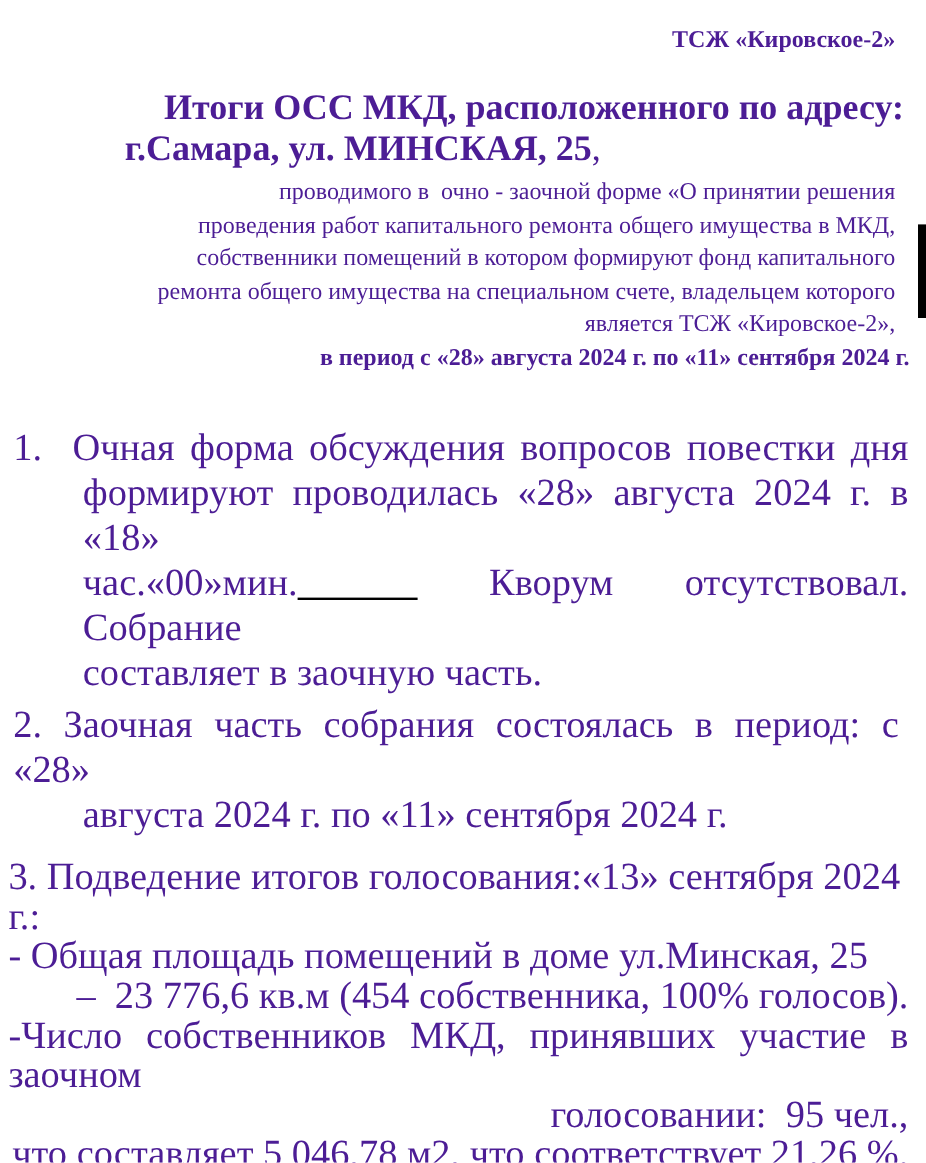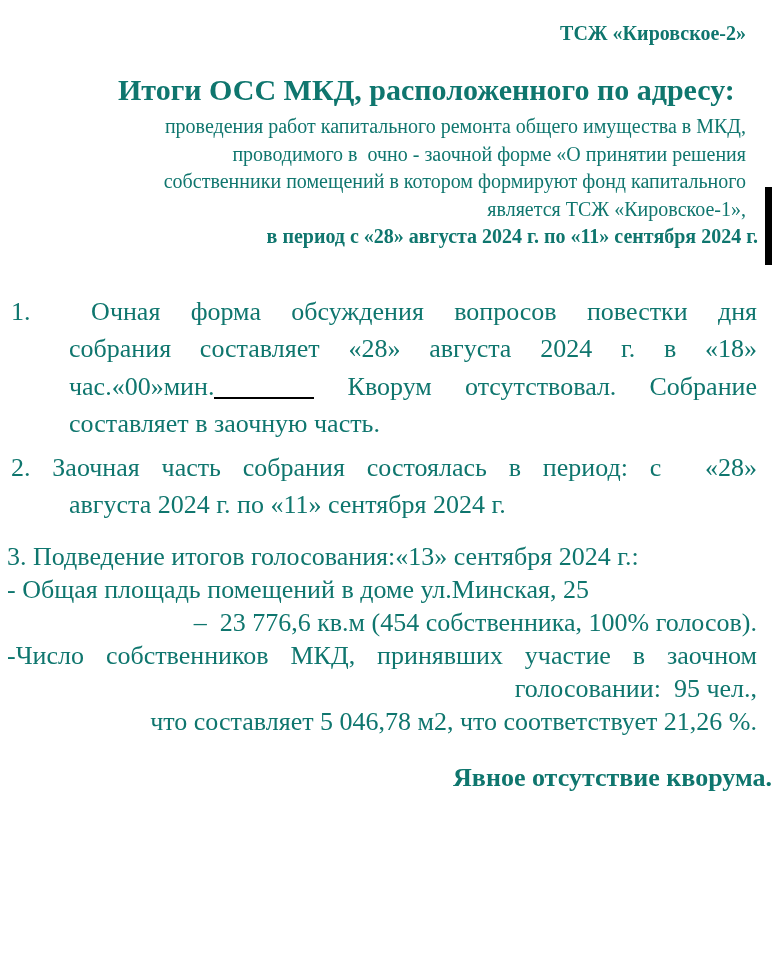--- a/index.html
+++ b/index.html
@@ -1,50 +1,50 @@
 <!DOCTYPE html>
 <html><head>
 <meta charset="utf-8">
 <style>
   html, body { margin: 0; padding: 0; background: #ffffff; }
   .page {
     position: relative;
     width: 772px;
     height: 969px;
     background: #ffffff;
-    color: #0f766e;
+    color: #4c1d95;
     font-family: "Liberation Serif", "DejaVu Serif", serif;
     overflow: hidden;
   }
   .org-line {
     padding-top: 21px;
     padding-right: 26px;
     text-align: right;
     font-weight: bold;
     font-size: 20px;
     line-height: 24px;
   }
   .title-block {
     margin-top: 28px;
     padding-left: 104px;
     font-weight: bold;
     font-size: 30px;
     line-height: 34px;
   }
-  .title-l1 { text-indent: 14px; }
+  .title-l1 { text-indent: 14px; text-align: center; }
   .title-comma { font-weight: normal; }
   .subtitle-block {
     margin-top: 6px;
     padding-right: 26px;
     text-align: right;
     font-size: 20px;
     line-height: 27.5px;
   }
   .subtitle-bold { font-weight: bold; margin-right: -12px; }
-  .body-text { font-size: 26px; }
+  .body-text { font-size: 32px; }
   .item12 { margin-left: 11px; margin-right: 15px; line-height: 37.5px; }
   .item1 { margin-top: 42px; }
   .item2 { margin-top: 6px; }
   .item3 { margin-top: 16px; margin-left: 7px; margin-right: 15px; line-height: 33px; }
   .j { text-align: justify; text-align-last: justify; }
   .ind { margin-left: 58px; }
   .right { text-align: right; }
   .u { text-decoration-thickness: 1.5px; text-underline-offset: 4px; }
   .ugap {
     display: inline-block;
@@ -73,34 +73,36 @@
 </style>
 </head>
 <body>
 
 <div class="page">
 
   <div class="org-line">ТСЖ «Кировское-2»</div>
 
   <div class="title-block">
     <div class="title-l1">Итоги ОСС МКД, расположенного по адресу:</div>
+    <div class="title-l2"><span>г.Самара, ул. МИНСКАЯ, 25</span><span class="title-comma">,</span></div>
   </div>
 
   <div class="subtitle-block">
+    <div>проводимого в&nbsp; очно - заочной форме «О принятии решения</div>
     <div>проведения работ капитального ремонта общего имущества в МКД,</div>
-    <div>проводимого в&nbsp; очно - заочной форме «О принятии решения</div>
     <div>собственники помещений в котором формируют фонд капитального</div>
-    <div>является ТСЖ «Кировское-1»,</div>
+    <div>ремонта общего имущества на специальном счете, владельцем которого</div>
+    <div>является ТСЖ «Кировское-2»,</div>
     <div class="subtitle-bold">в период с «28» августа 2024 г. по «11» сентября 2024 г.</div>
   </div>
 
   <div class="body-text item12 item1">
     <div class="j">1.&nbsp; Очная форма обсуждения вопросов повестки дня</div>
     <div class="j ind">
-      <span>собрания составляет</span>
+      <span>формируют проводилась</span>
       <span class="u">«28» августа 2024 г. в «18»</span>
     </div>
     <div class="j ind"><span class="u">час.«00»мин.</span><span class="ugap"></span>
       <span>Кворум отсутствовал. Собрание</span>
     </div>
     <div class="ind">составляет в заочную часть.</div>
   </div>
 
   <div class="body-text item12 item2">
     <div class="j">2. Заочная часть собрания состоялась в период: с&nbsp; «28»</div>

